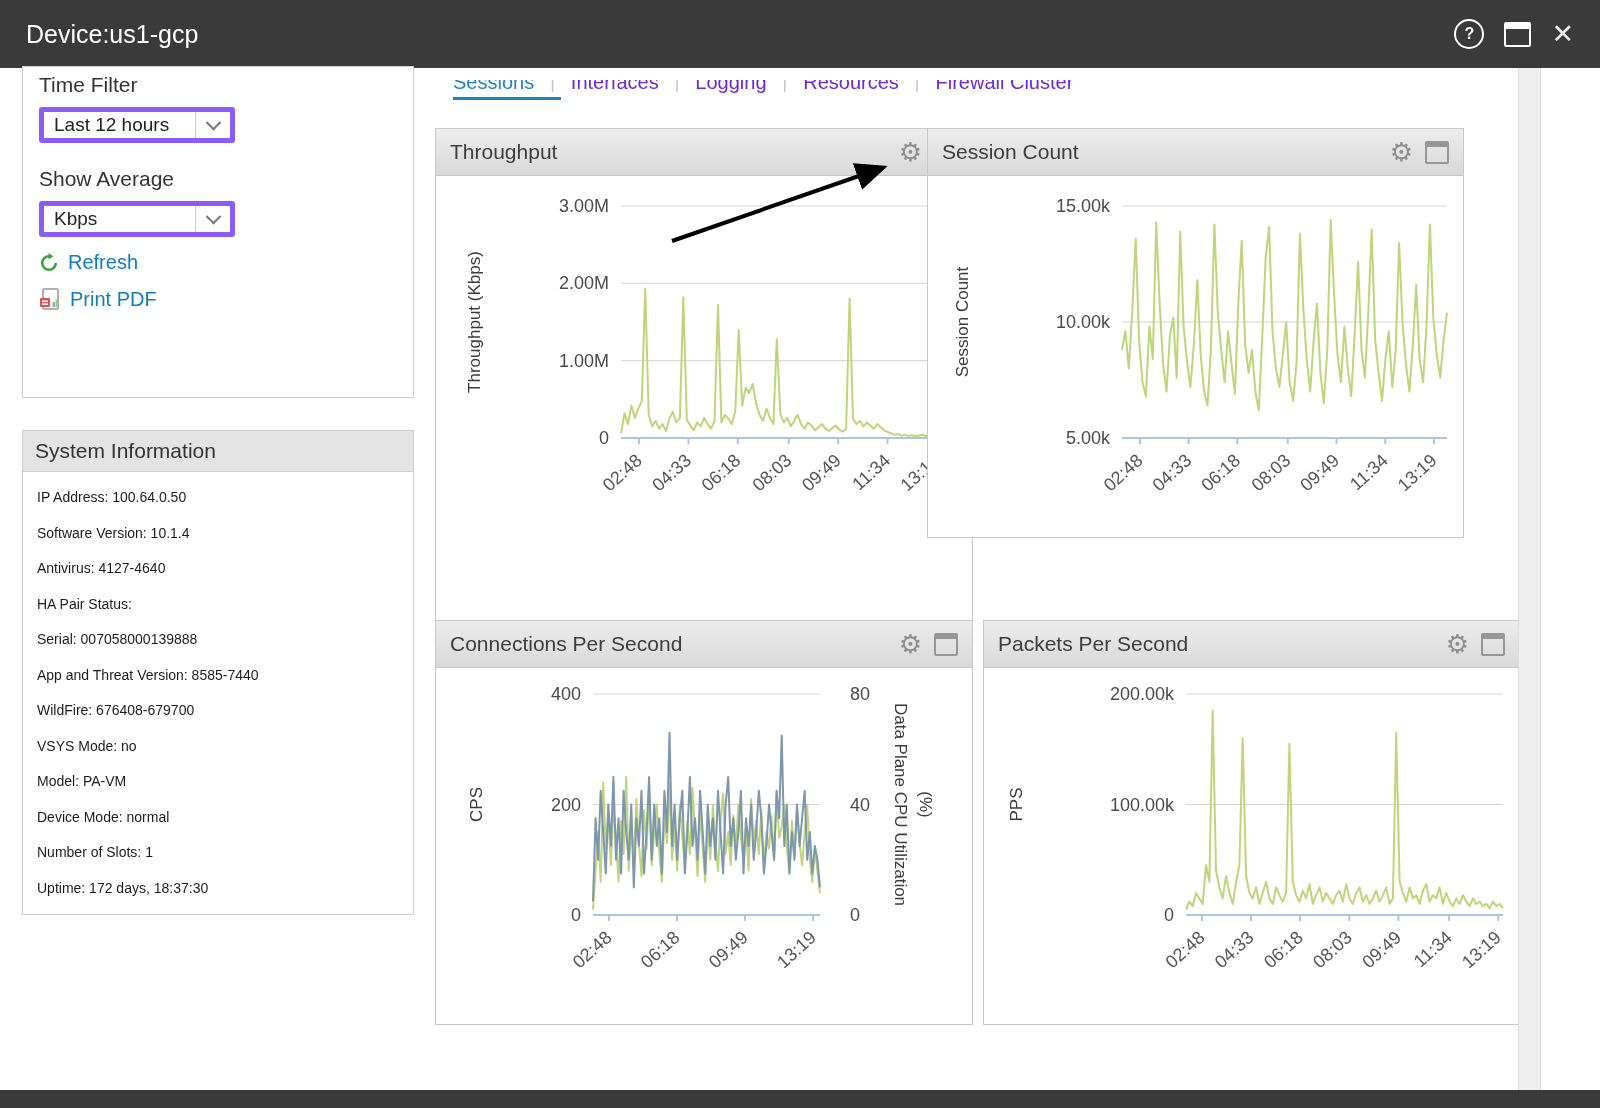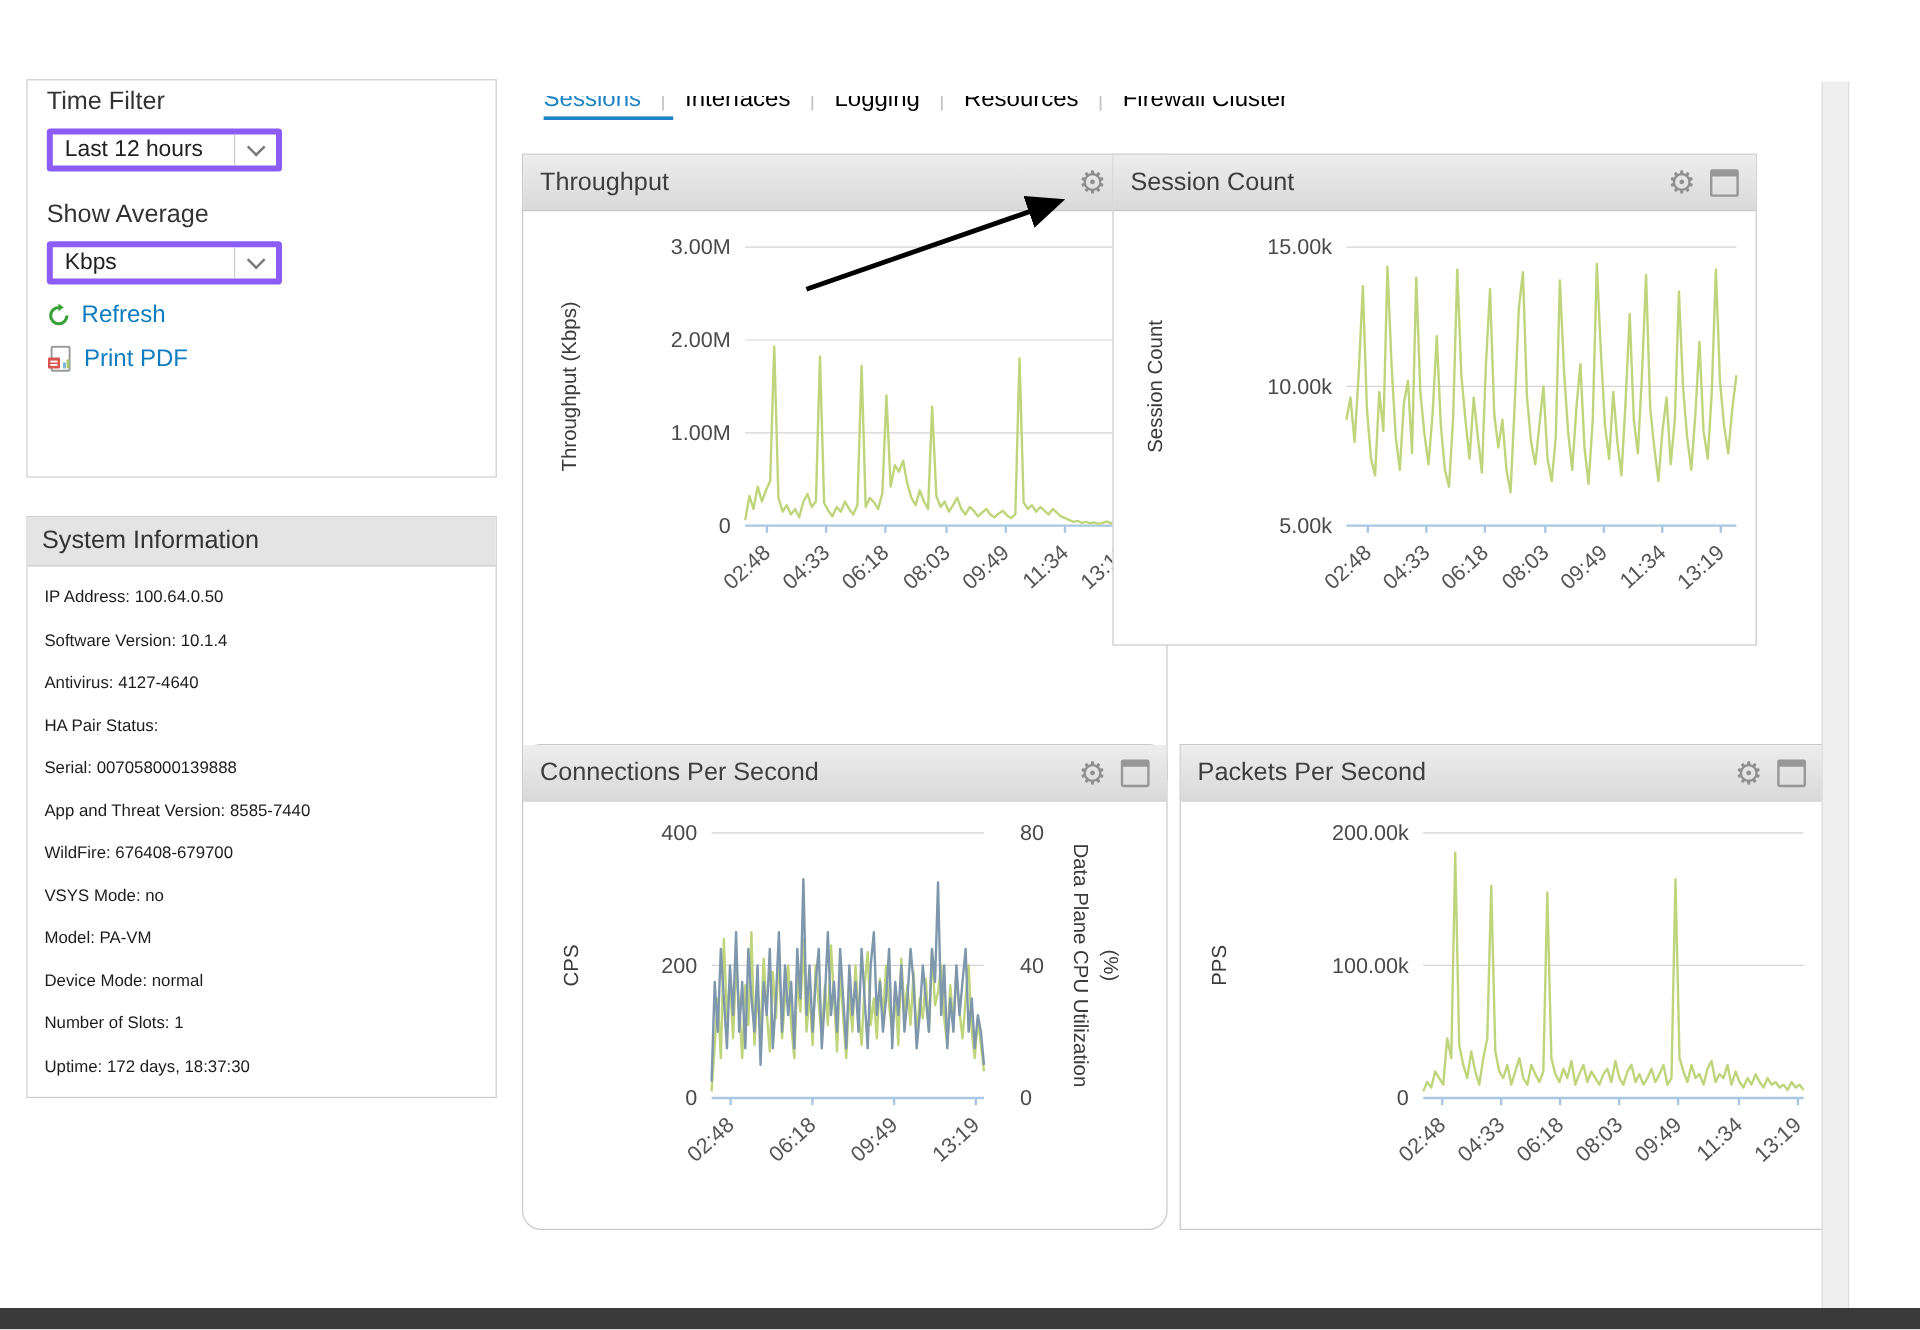--- a/index.html
+++ b/index.html
@@ -34,46 +34,56 @@
   .gap18{height:18px;}
   .linkrow{display:flex;align-items:center;gap:9px;font-size:20px;color:#0e7dbf;margin-top:14px;cursor:pointer;}
   
   .sysinfo{position:absolute;left:22px;top:430px;width:392px;border:1px solid #cfcfcf;background:#fff;box-sizing:border-box;}
   .sysinfo-head{background:#e4e4e4;border-bottom:1px solid #cfcfcf;padding:8px 12px;font-size:21px;color:#333;}
   .sysinfo ul{list-style:none;margin:8px 0;padding:0 14px;}
   .sysinfo li{font-size:14px;color:#1c1c1c;line-height:35.5px;white-space:nowrap;}
   
   .tabstrip{position:absolute;left:435px;top:80px;width:1088px;height:22px;overflow:hidden;}
   .tabsrow{display:flex;align-items:center;padding-left:18px;}
-  .tab{font-size:20px;color:#000000;line-height:30px;margin-top:-13px;white-space:nowrap;cursor:pointer;}
+  .tab{font-size:20px;color:#6d28d9;line-height:30px;margin-top:-13px;white-space:nowrap;cursor:pointer;}
   .tab.active{color:#1e83c4;}
   .tabsep{font-size:18px;color:#c4c4c4;line-height:30px;margin:-13px 16px 0;}
   .tab-underline{position:absolute;left:18px;top:17px;width:108px;height:3px;background:#1e83c4;}
   
   .panel{position:absolute;border:1px solid #c9c9c9;background:#fff;box-sizing:border-box;}
   .p-tl{left:435px;top:128px;width:538px;height:522px;}
   .p-tr{left:927px;top:128px;width:537px;height:410px;}
-  .p-bl{left:435px;top:620px;width:538px;height:405px;border-radius:16px;}
+  .p-bl{left:435px;top:620px;width:538px;height:405px;}
   .p-br{left:983px;top:620px;width:537px;height:405px;}
   .phead{height:46px;display:flex;align-items:center;border-bottom:1px solid #c6c6c6;
          background:linear-gradient(#ededed,#d9d9d9);}
   .ptitle{font-size:21px;color:#3d3d3d;padding-left:14px;}
   .gear{font-size:26px;color:#8f8f8f;margin-left:auto;margin-right:12px;cursor:pointer;line-height:1;}
   .win-ico-sm{width:20px;height:15px;border:2px solid #979797;border-top-width:6px;border-radius:2px;
               margin-right:14px;cursor:pointer;}
   .chart{position:relative;}
   svg text{font-family:"Liberation Sans",sans-serif;}
   
   .arrow-overlay{position:absolute;left:0;top:0;pointer-events:none;}
 </style>
 </head>
 <body>
 
 <div class="app">
 
+  <div class="titlebar">
+    <div class="title">Device:us1-gcp</div>
+    <div class="tb-icons">
+      <div class="help-ico">
+          <span>?</span>
+        </div>
+      <div class="win-ico-tb"></div>
+      <div class="close-ico">✕</div>
+    </div>
+  </div>
 
   <div class="actions-panel">
     <div class="side-label">Time Filter</div>
     <div class="select">
       <span class="sel-val">Last 12 hours</span>
       <span class="sel-btn">
           <span class="chev"></span>
         </span>
     </div>
     <div class="gap18"></div>

